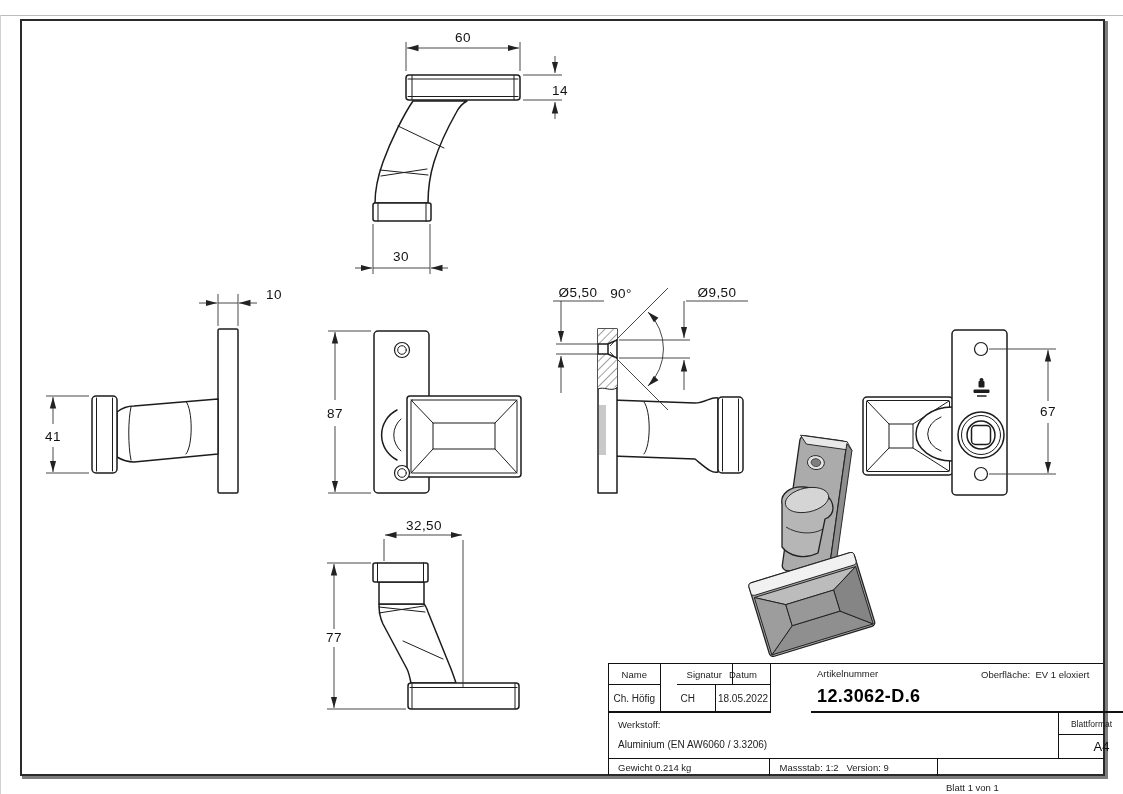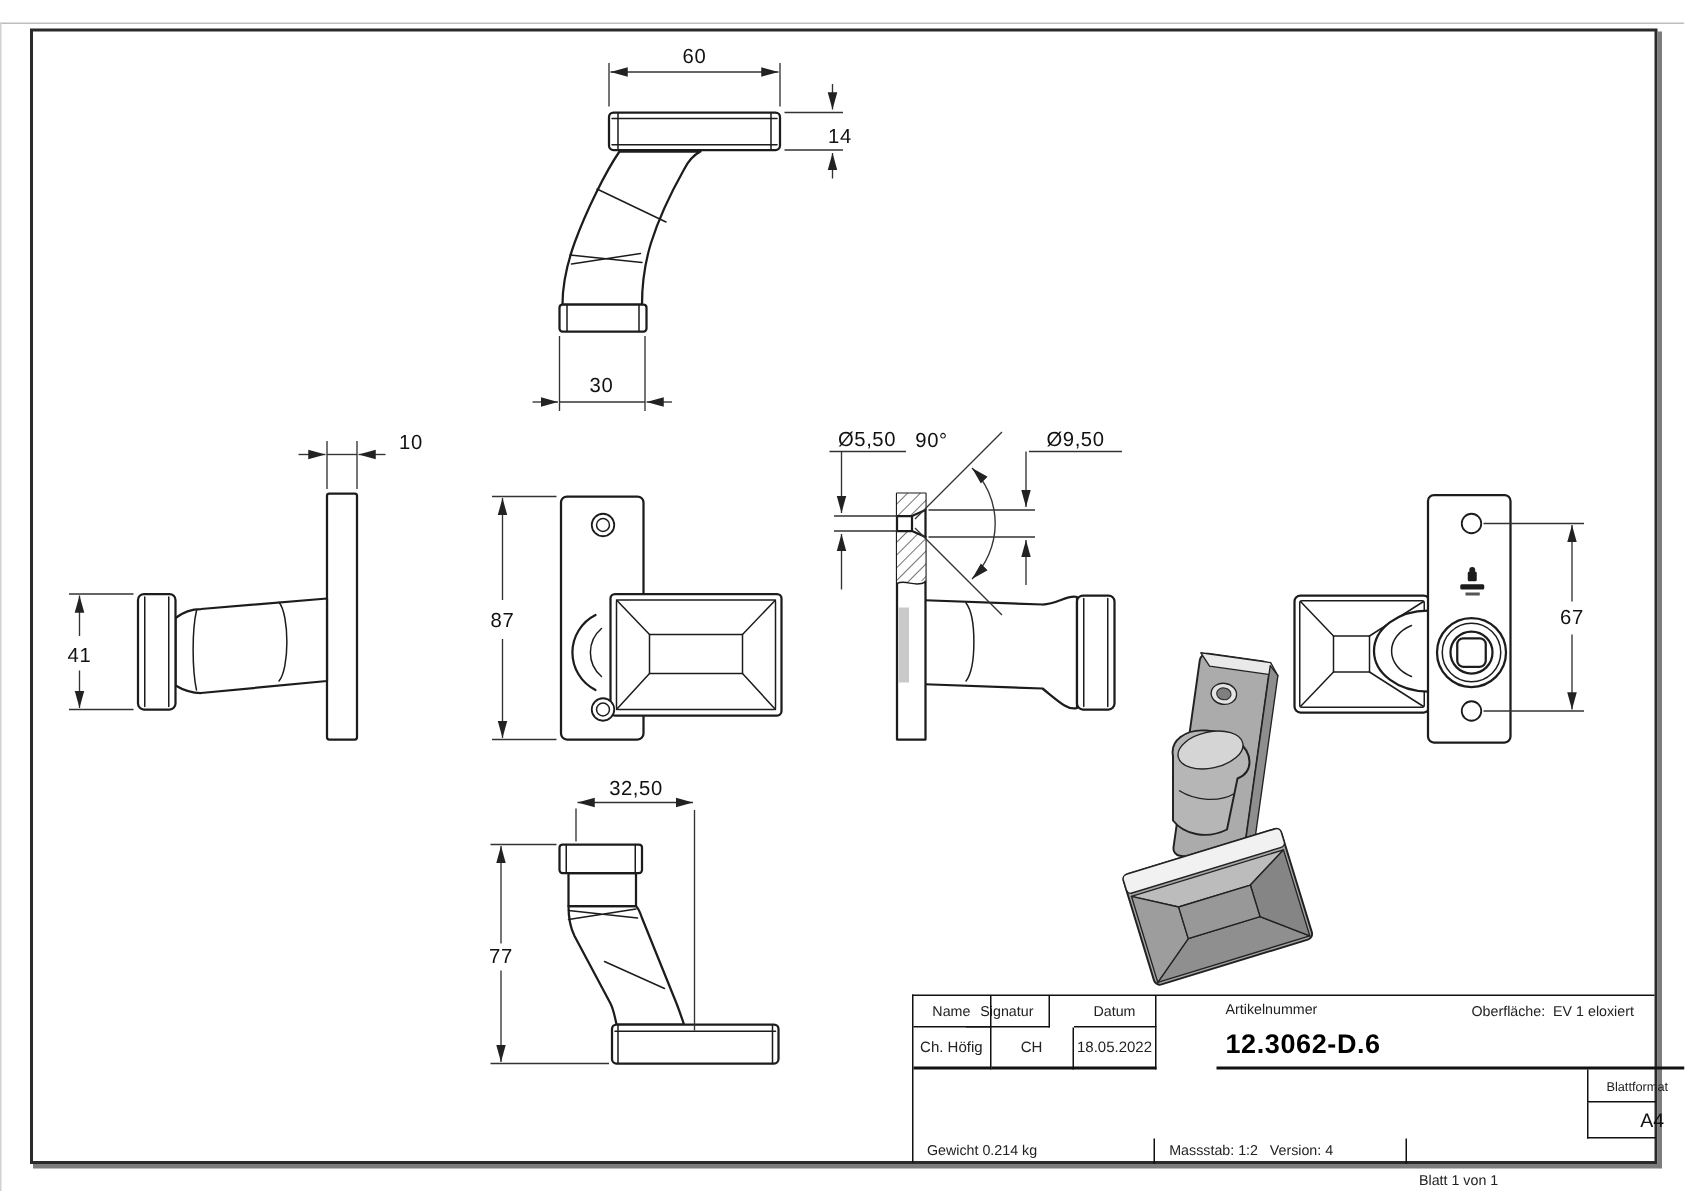--- a/index.html
+++ b/index.html
@@ -201,38 +201,42 @@
         <polygon class="iso1" points="759,641 787,619 837,619 865,641" fill="#8f8f8f"></polygon>
         <polygon class="iso1" points="759,581 787,597 787,619 759,641" fill="#9d9d9d"></polygon>
         <polygon class="iso1" points="865,581 837,597 837,619 865,641" fill="#858585"></polygon>
         <rect class="iso1" x="787" y="597" width="50" height="22" fill="#989898"></rect>
       </g>
     </g>
   </svg>
 
   <div class="tb">
     <div class="cell c b-r b-b" style="left:0;top:0;width:51.5px;height:21px;">Name</div>
-    <div class="cell c b-r b-b" style="left:35px;top:0;width:55.5px;height:21px;">Signatur</div>
+    <div class="cell c b-r b-b" style="left:68px;top:0;width:55.5px;height:21px;">Signatur</div>
     <div class="cell c b-r b-b" style="left:107px;top:0;width:55px;height:21px;">Datum</div>
     <div class="cell c b-r b-b2" style="left:0;top:21px;width:51.5px;height:28px;font-size:10px;">Ch. Höfig</div>
     <div class="cell c b-r b-b2" style="left:51.5px;top:21px;width:55.5px;height:28px;font-size:10px;">CH</div>
     <div class="cell c b-r b-b2" style="left:107px;top:21px;width:55px;height:28px;font-size:10px;">18.05.2022</div>
 
     <div class="cell b-b2" style="left:162px;top:0;width:333px;height:49px;margin-left:40px;">
       <span class="artlbl">Artikelnummer</span>
       <span class="artnum">12.3062-D.6</span>
       <span class="surface">
         <span>Oberfläche:</span>&nbsp;
         <span>EV 1 eloxiert</span>
       </span>
     </div>
 
+    <div class="cell" style="left:0;top:49px;width:449px;height:45.5px;border-bottom:1.5px solid #111;align-items:flex-start;">
+      <span style="position:absolute;left:9px;top:6px;">Werkstoff:</span>
+      <span style="position:absolute;left:9px;top:26px;font-size:10px;">Aluminium (EN AW6060 / 3.3206)</span>
+    </div>
     <div class="cell c b-l b-b" style="left:449px;top:49px;width:46px;height:22px;font-size:8.5px;padding-left:20px;">Blattformat</div>
     <div class="cell c b-l a4" style="left:449px;top:71px;width:46px;height:23.5px;border-bottom:1.5px solid #111;padding-left:40px;">A4</div>
 
     <div class="cell b-r" style="left:0;top:94.5px;width:160.5px;height:17.5px;padding-left:9px;">Gewicht 0.214 kg</div>
     <div class="cell b-r" style="left:160.5px;top:94.5px;width:168.5px;height:17.5px;">
       <span style="position:absolute;left:10px;">Massstab: 1:2</span>
-      <span style="position:absolute;left:77px;">Version: 4</span>
+      <span style="position:absolute;left:77px;">Version: 9</span>
     </div>
     <div class="cell" style="left:329px;top:94.5px;width:166px;height:17.5px;padding-left:8px;margin-top:20px;">Blatt 1 von 1</div>
   </div>
 </div>
 
 </body></html>

